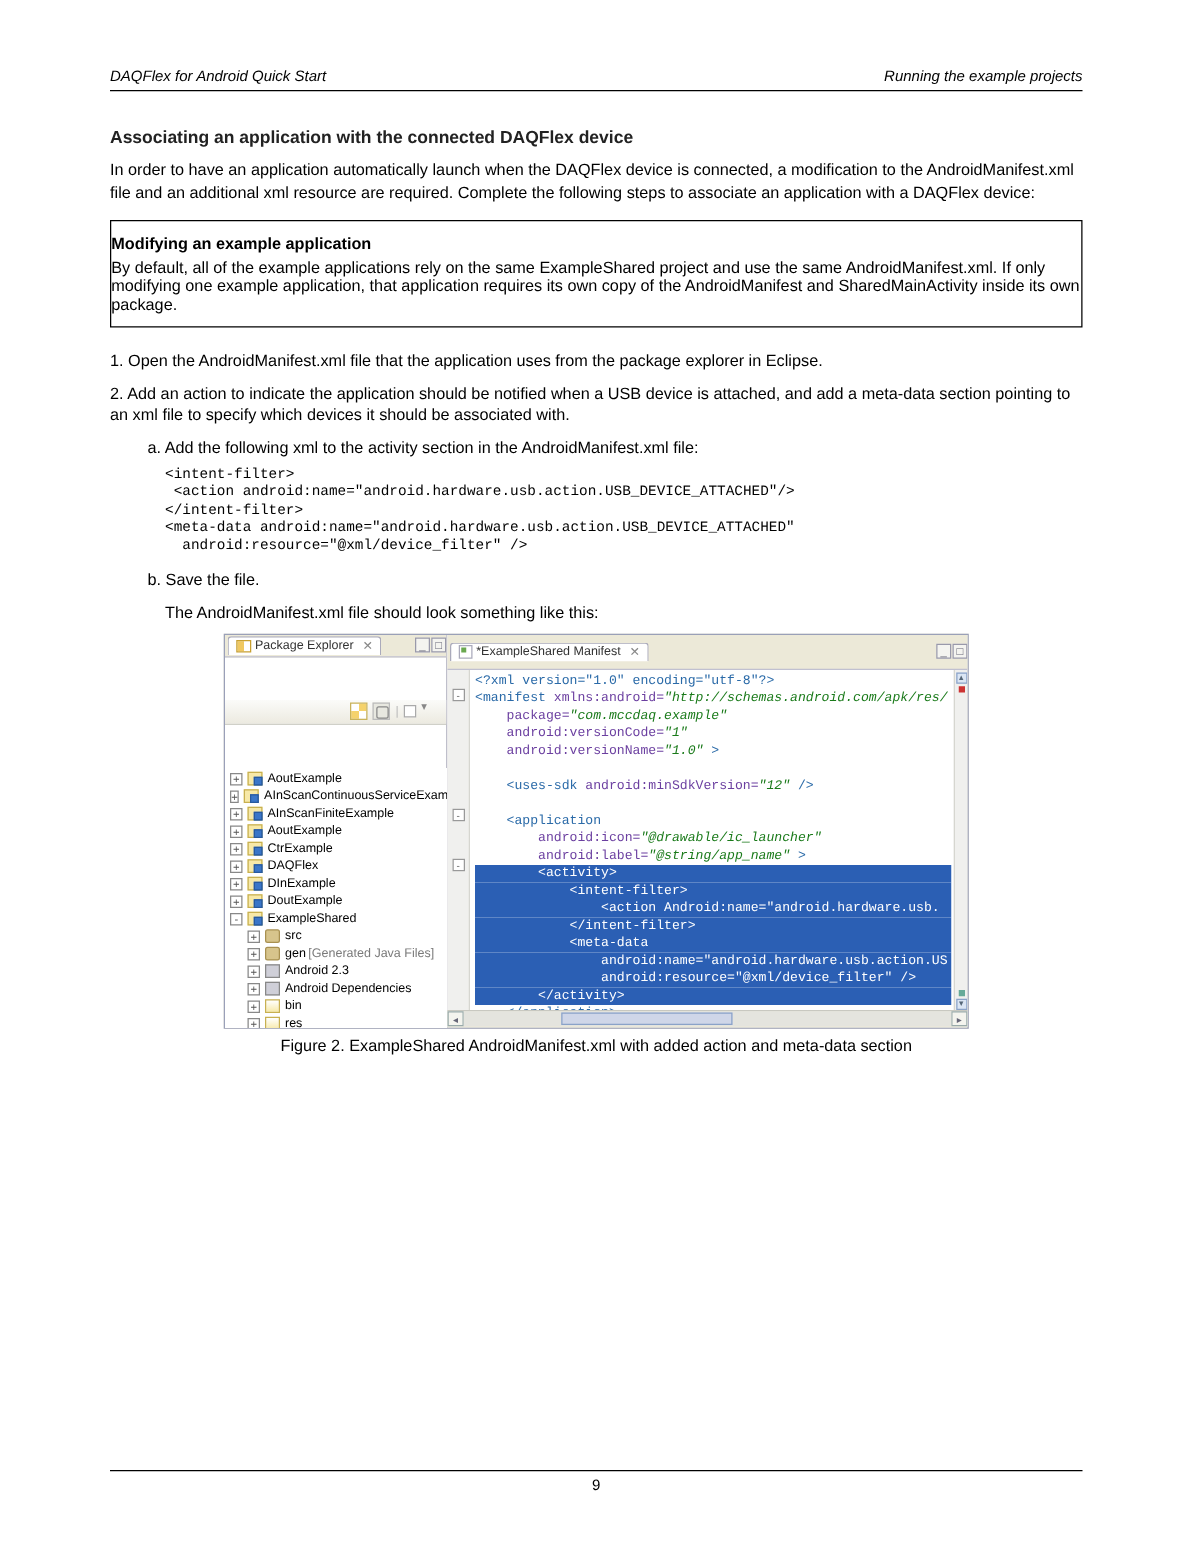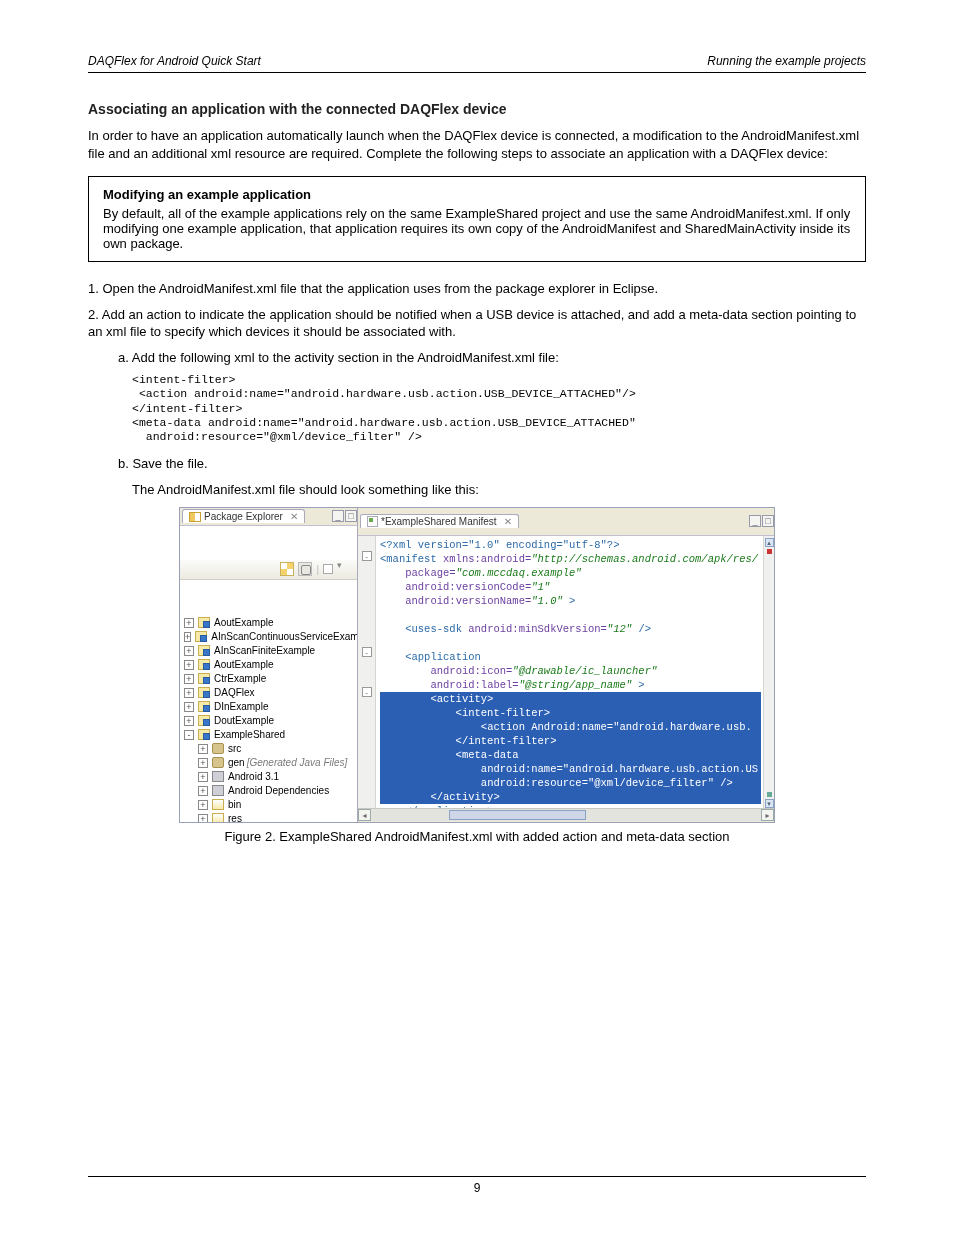--- a/index.html
+++ b/index.html
@@ -22,21 +22,21 @@
     padding-bottom: 4px;
     margin-bottom: 28px;
   }
   h3.section {
     font-size: 14px; font-weight: bold; color: #222;
     margin: 18px 0 10px 0;
   }
   p.body { font-size: 13px; line-height: 1.35; margin: 8px 0; }
   .callout {
     border: 1.5px solid #000;
-    padding: 10px 14px;
+    padding: 10px 0;
     margin: 14px 0 18px 0;
   }
   .callout-title { font-weight: bold; margin-bottom: 4px; }
   .xml-steps { margin: 6px 0 6px 30px; font-size: 13px; line-height: 1.4; }
   .xml-steps li { margin: 4px 0; }
   pre.xml-block {
     font-family: "Courier New", monospace;
     font-size: 11.5px;
     margin: 4px 0 10px 44px;
     white-space: pre;
@@ -98,21 +98,21 @@
   .ic { width:12px;height:11px;display:inline-block;margin-right:2px;flex-shrink:0;}
   .ic.proj { background:#f7e9a8;border:1px solid #c8b050; position:relative;}
   .ic.proj::after{content:"";position:absolute;right:-1px;bottom:-1px;width:5px;height:5px;background:#3a76c8;border:1px solid #285a9e;}
   .ic.folder-open{ background:linear-gradient(#fff,#f7e9a8);border:1px solid #c8b050;}
   .ic.pkg { background:#d7c48c;border:1px solid #a89050;border-radius:2px;}
   .ic.jar { background:#cfcfd8;border:1px solid #888;}
   .ic.file { background:#fff;border:1px solid #aab;}
   .ic.xmlfile { background:#fff;border:1px solid #aab;position:relative;}
   .ic.xmlfile::after{content:"";position:absolute;left:1px;top:1px;width:4px;height:4px;background:#d47; }
   .node span.lbl { color:#000; }
-  .node span.lbl.gray { color:#7a7a7a;font-style:italic; }
+  .node span.lbl.gray { color:#7a7a7a; }
   .ind0{padding-left:0}.ind1{padding-left:14px}.ind2{padding-left:28px}
 
   .ide-right {
     flex:1; display:flex; flex-direction:column; background:#fff;
   }
   .right-tabbar {
     height:28px; background:#ece9d8; border-bottom:1px solid #c0c0d0;
     display:flex;align-items:center;padding-left:2px;
   }
   .editor-wrap { flex:1; display:flex; overflow:hidden; position:relative;}
@@ -254,21 +254,21 @@
           </div>
           <div class="node ind1">
             <span class="tw">+</span>
             <span class="ic pkg"></span>
             <span class="lbl">gen</span>
             <span class="lbl gray"> [Generated Java Files]</span>
           </div>
           <div class="node ind1">
             <span class="tw">+</span>
             <span class="ic jar"></span>
-            <span class="lbl">Android 3.1</span>
+            <span class="lbl">Android 2.3</span>
           </div>
           <div class="node ind1">
             <span class="tw">+</span>
             <span class="ic jar"></span>
             <span class="lbl">Android Dependencies</span>
           </div>
           <div class="node ind1">
             <span class="tw">+</span>
             <span class="ic folder-open"></span>
             <span class="lbl">bin</span>

